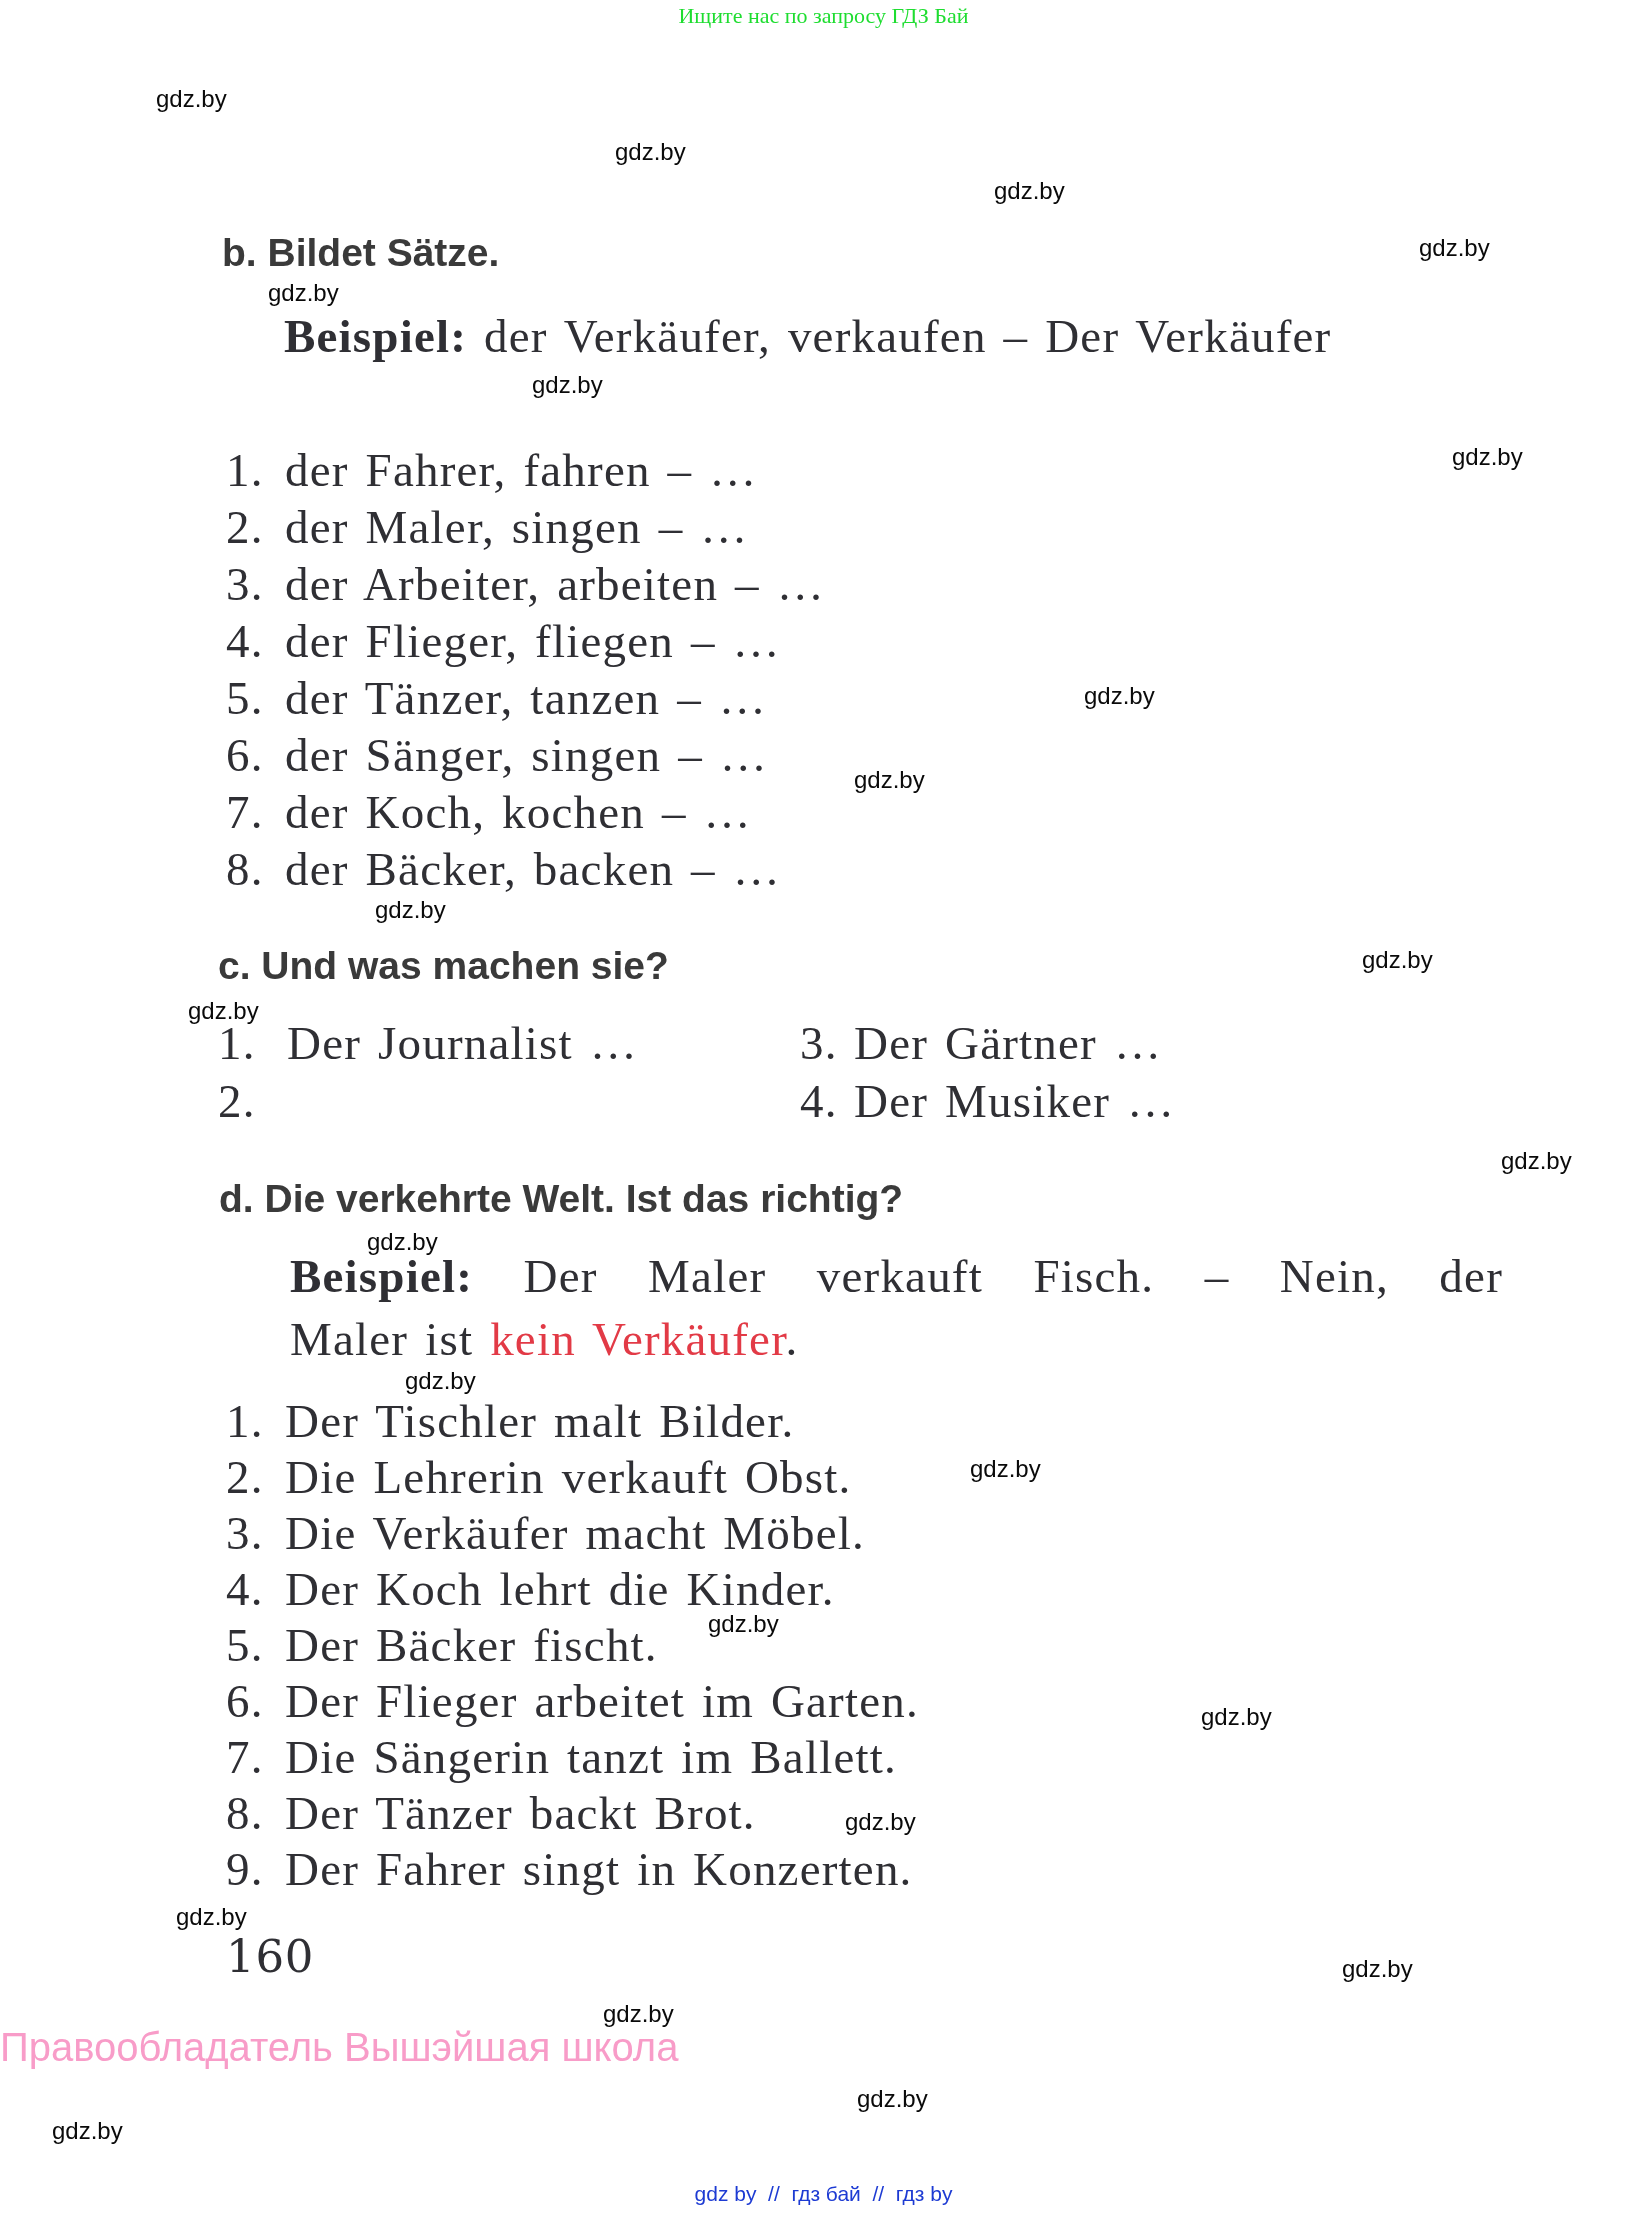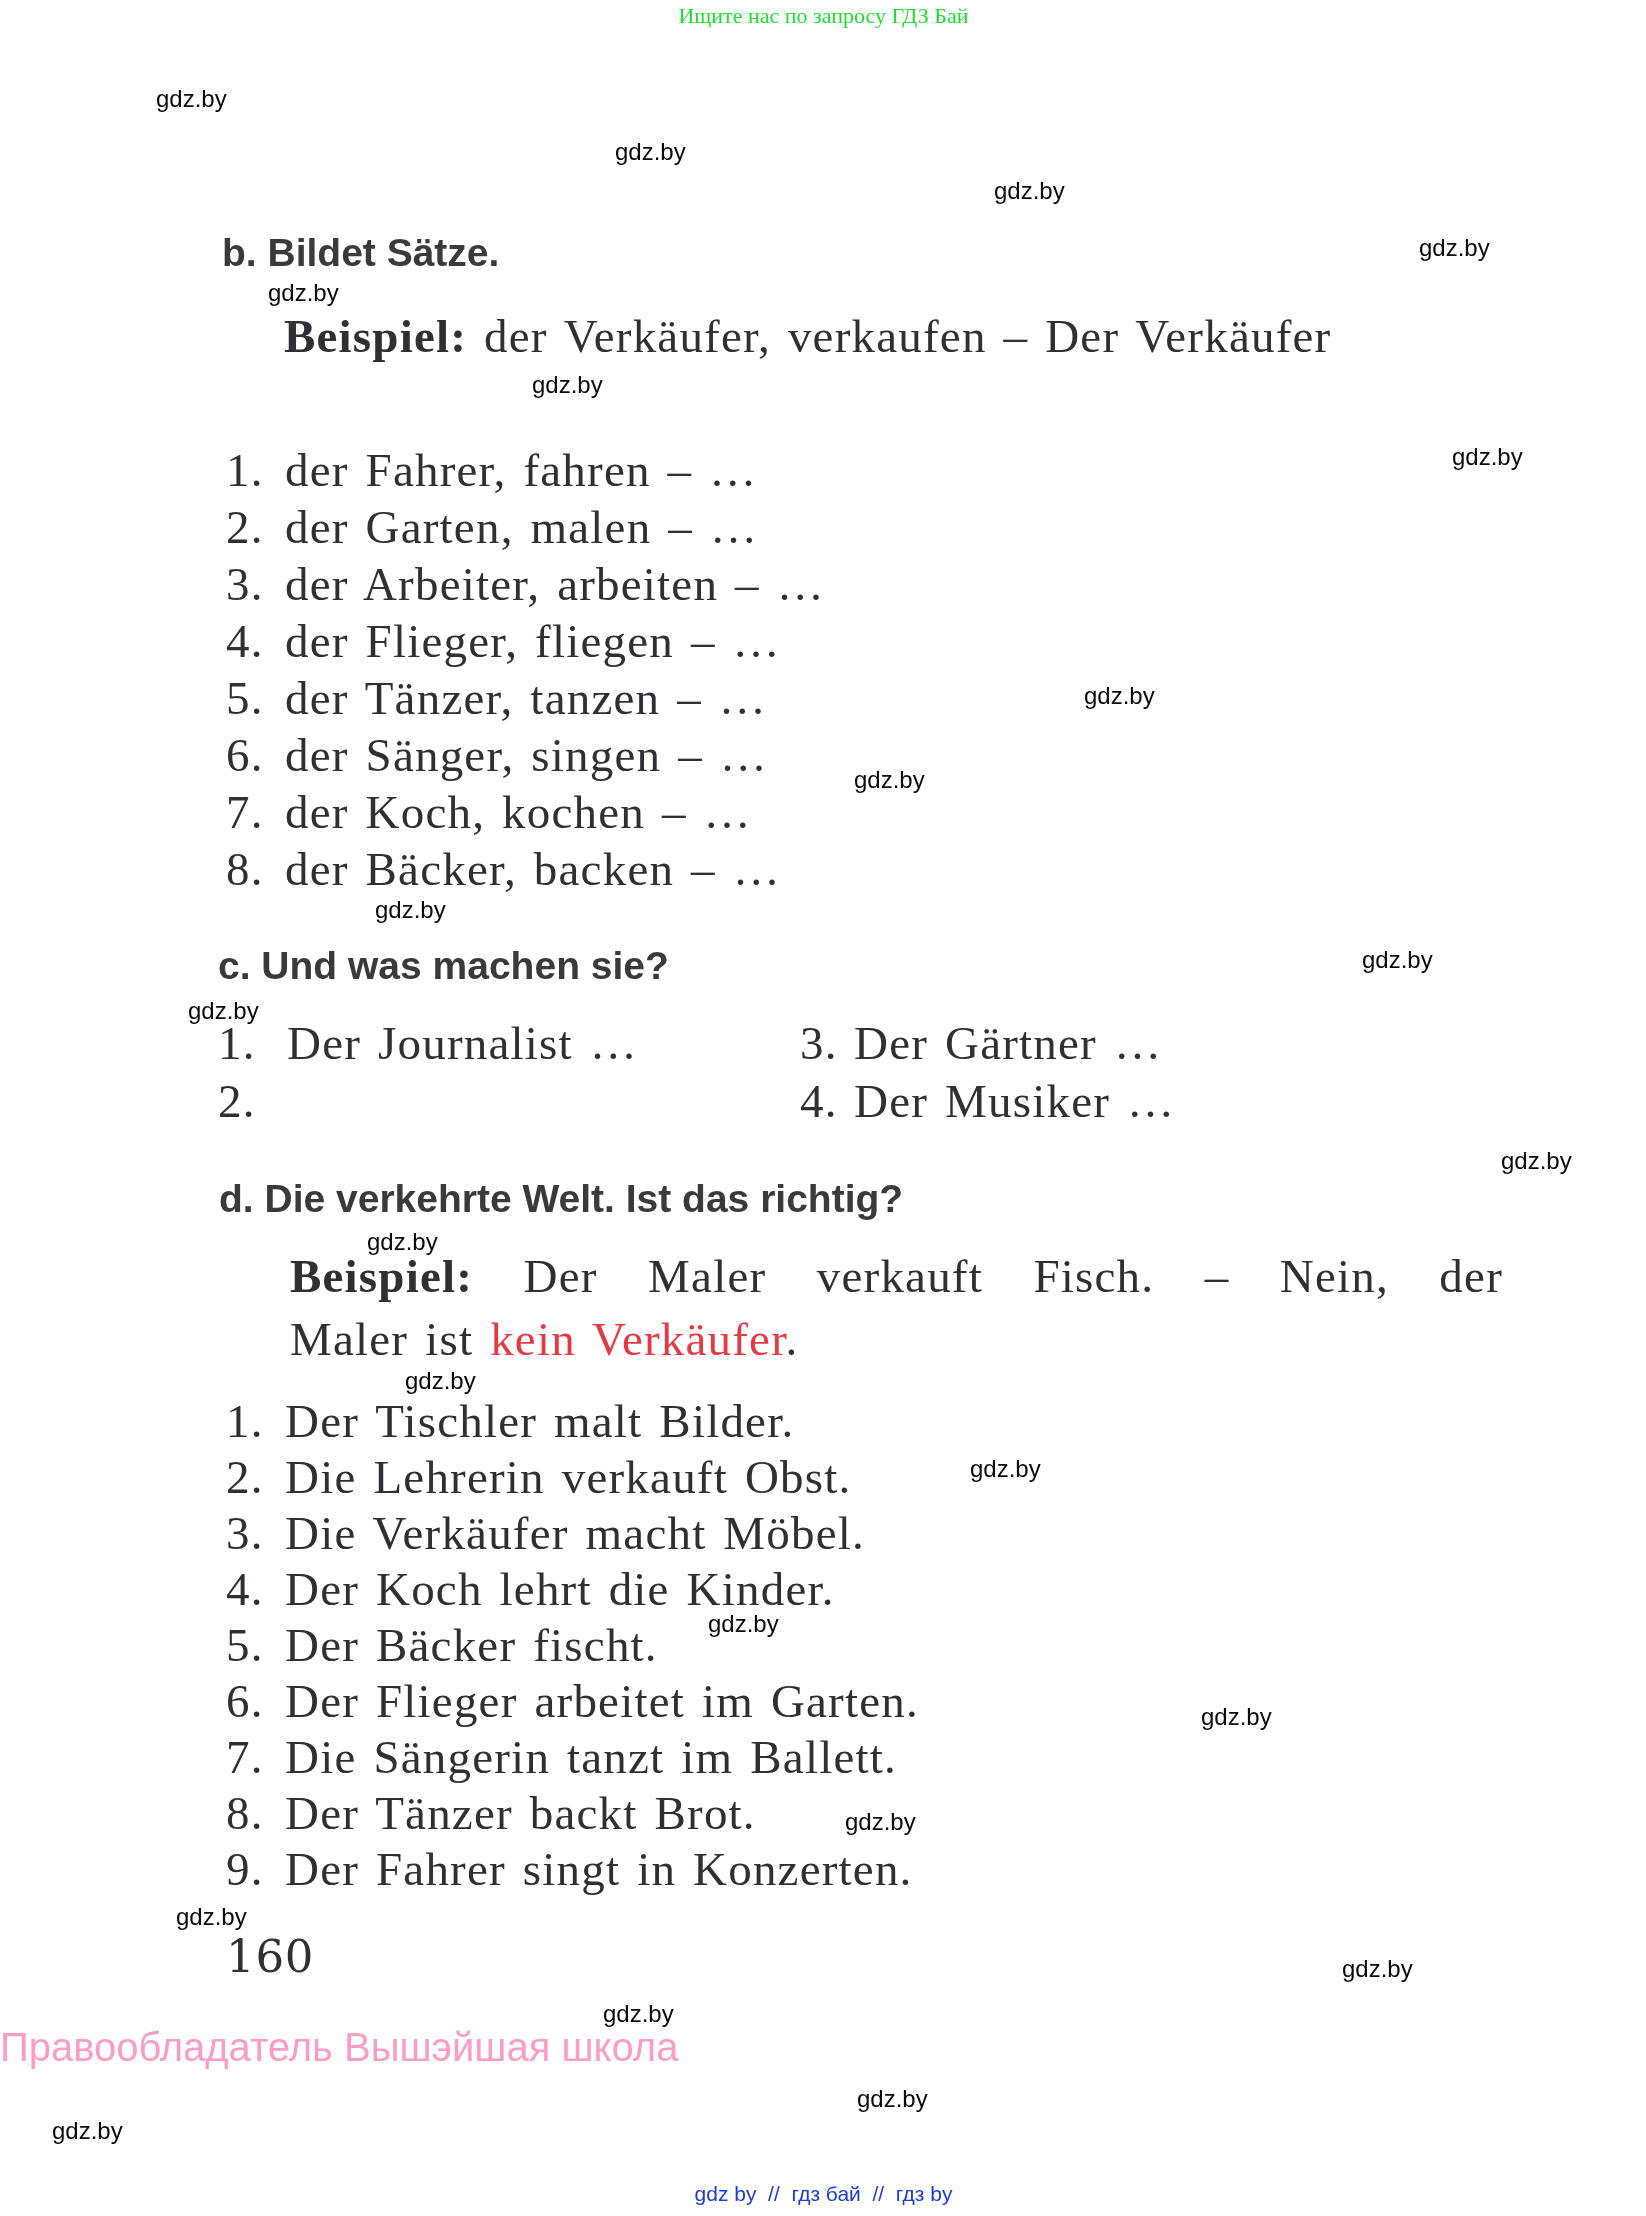--- a/index.html
+++ b/index.html
@@ -77,21 +77,21 @@
     <div><span class="bsp-label">Beispiel:</span><span> der Verkäufer, verkaufen – Der Verkäufer</span></div>
   </div>
 
   <div class="abs serif list list-b">
       <div class="li">
         <span class="num">1.</span>
         <span class="txt">der Fahrer, fahren – …</span>
       </div>
       <div class="li">
         <span class="num">2.</span>
-        <span class="txt">der Garten, malen – …</span>
+        <span class="txt">der Maler, singen – …</span>
       </div>
       <div class="li">
         <span class="num">3.</span>
         <span class="txt">der Arbeiter, arbeiten – …</span>
       </div>
       <div class="li">
         <span class="num">4.</span>
         <span class="txt">der Flieger, fliegen – …</span>
       </div>
       <div class="li">

